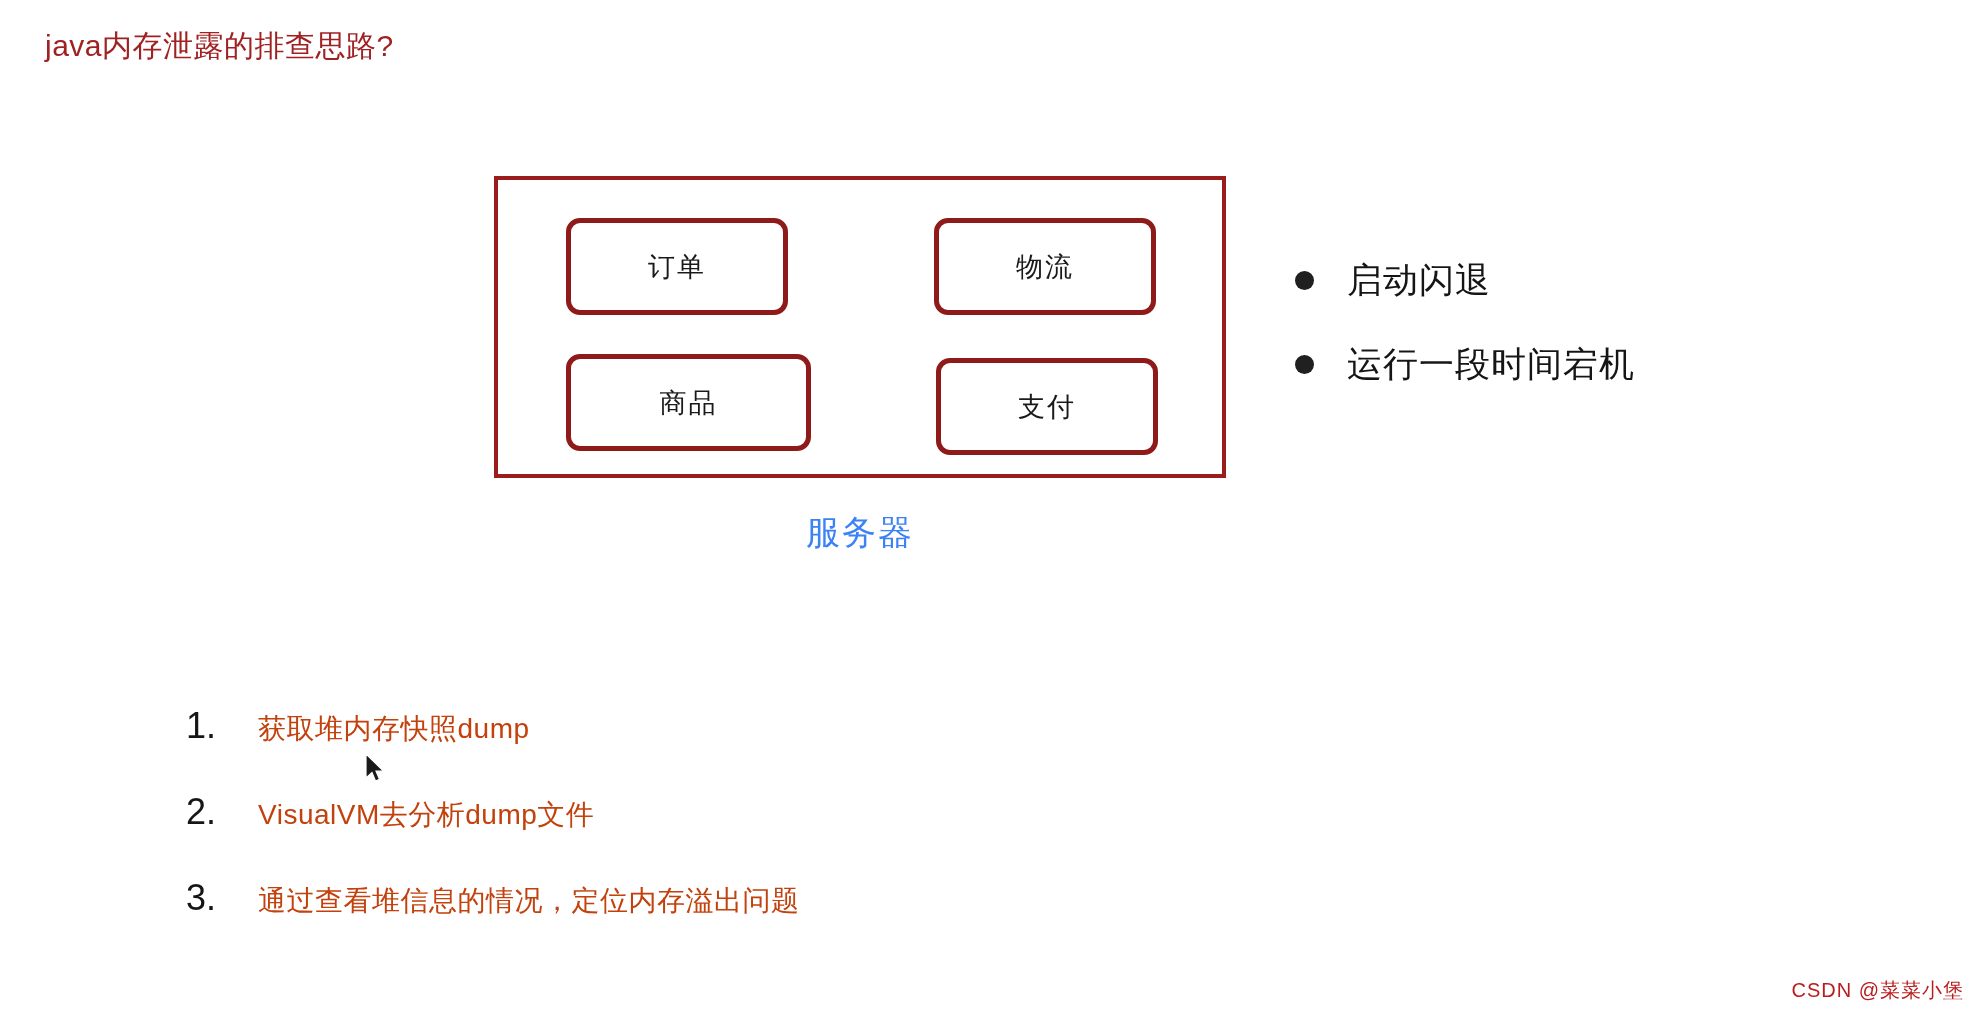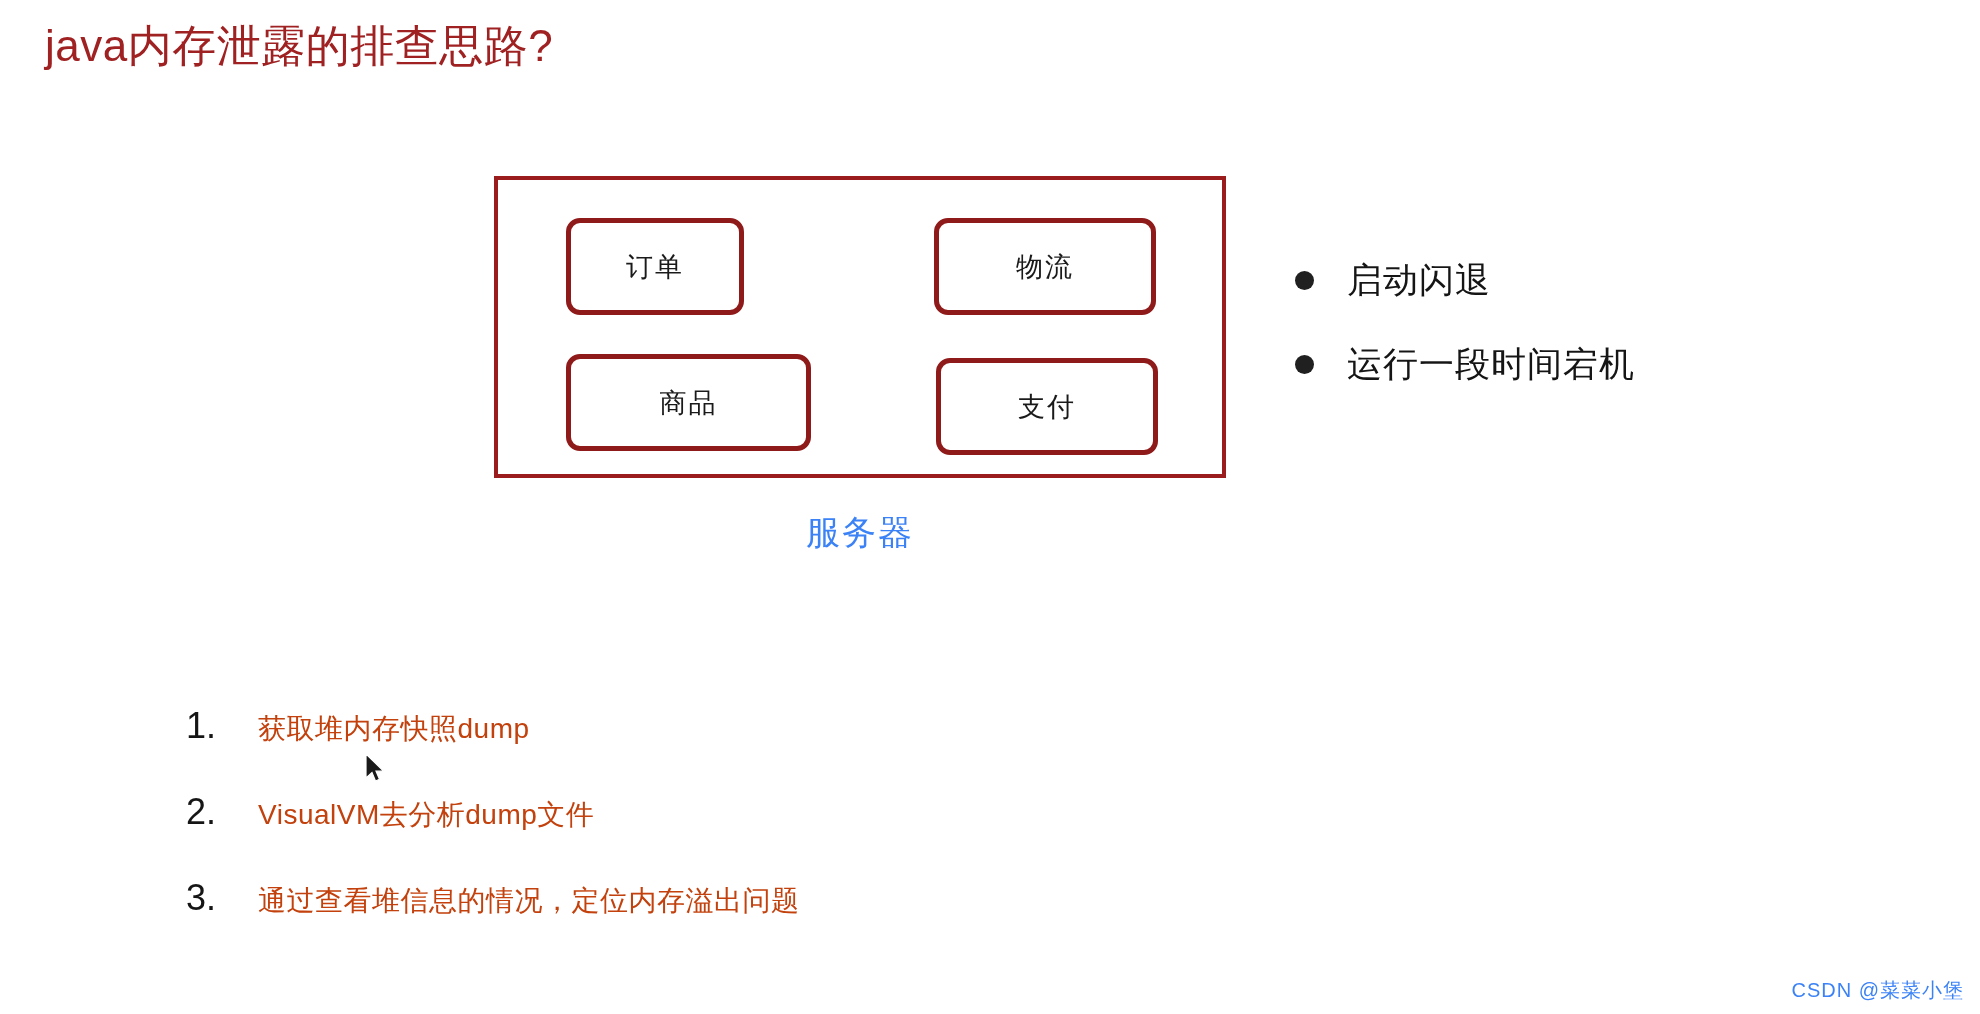--- a/index.html
+++ b/index.html
@@ -14,21 +14,21 @@
     overflow: hidden;
     font-family: "Liberation Sans", "DejaVu Sans", sans-serif;
     background: #ffffff;
   }
 
   
   .slide-title {
     position: absolute;
     left: 45px;
     top: 18px;
-    font-size: 44px;
+    font-size: 30px;
     line-height: 56px;
     color: #9f2122;
     letter-spacing: 0.5px;
     white-space: nowrap;
   }
 
   
   .server-box {
     position: absolute;
     left: 494px;
@@ -45,21 +45,21 @@
     border-radius: 14px;
     box-sizing: border-box;
     background: #ffffff;
     display: flex;
     align-items: center;
     justify-content: center;
     color: #1a1a1a;
     font-size: 27px;
     letter-spacing: 2px;
   }
-  .svc-order    { left: 566px; top: 218px; width: 178px; height: 97px; }
+  .svc-order    { left: 566px; top: 218px; width: 222px; height: 97px; }
   .svc-logi     { left: 934px; top: 218px; width: 222px; height: 97px; align-items: center; }
   .svc-goods    { left: 566px; top: 354px; width: 245px; height: 97px; }
   .svc-pay      { left: 936px; top: 358px; width: 222px; height: 97px; }
 
   .server-label {
     position: absolute;
     left: 494px;
     top: 510px;
     width: 732px;
     text-align: center;
@@ -132,21 +132,21 @@
     height: 32px;
     pointer-events: none;
   }
 
   
   .watermark {
     position: absolute;
     right: 16px;
     bottom: 10px;
     font-size: 20px;
-    color: #3b82f6;
+    color: #b91c1c;
     letter-spacing: 1px;
     white-space: nowrap;
   }
 </style>
 </head>
 <body>
 
 <div class="slide-title">java内存泄露的排查思路?</div>
 
 <div class="server-box"></div>

